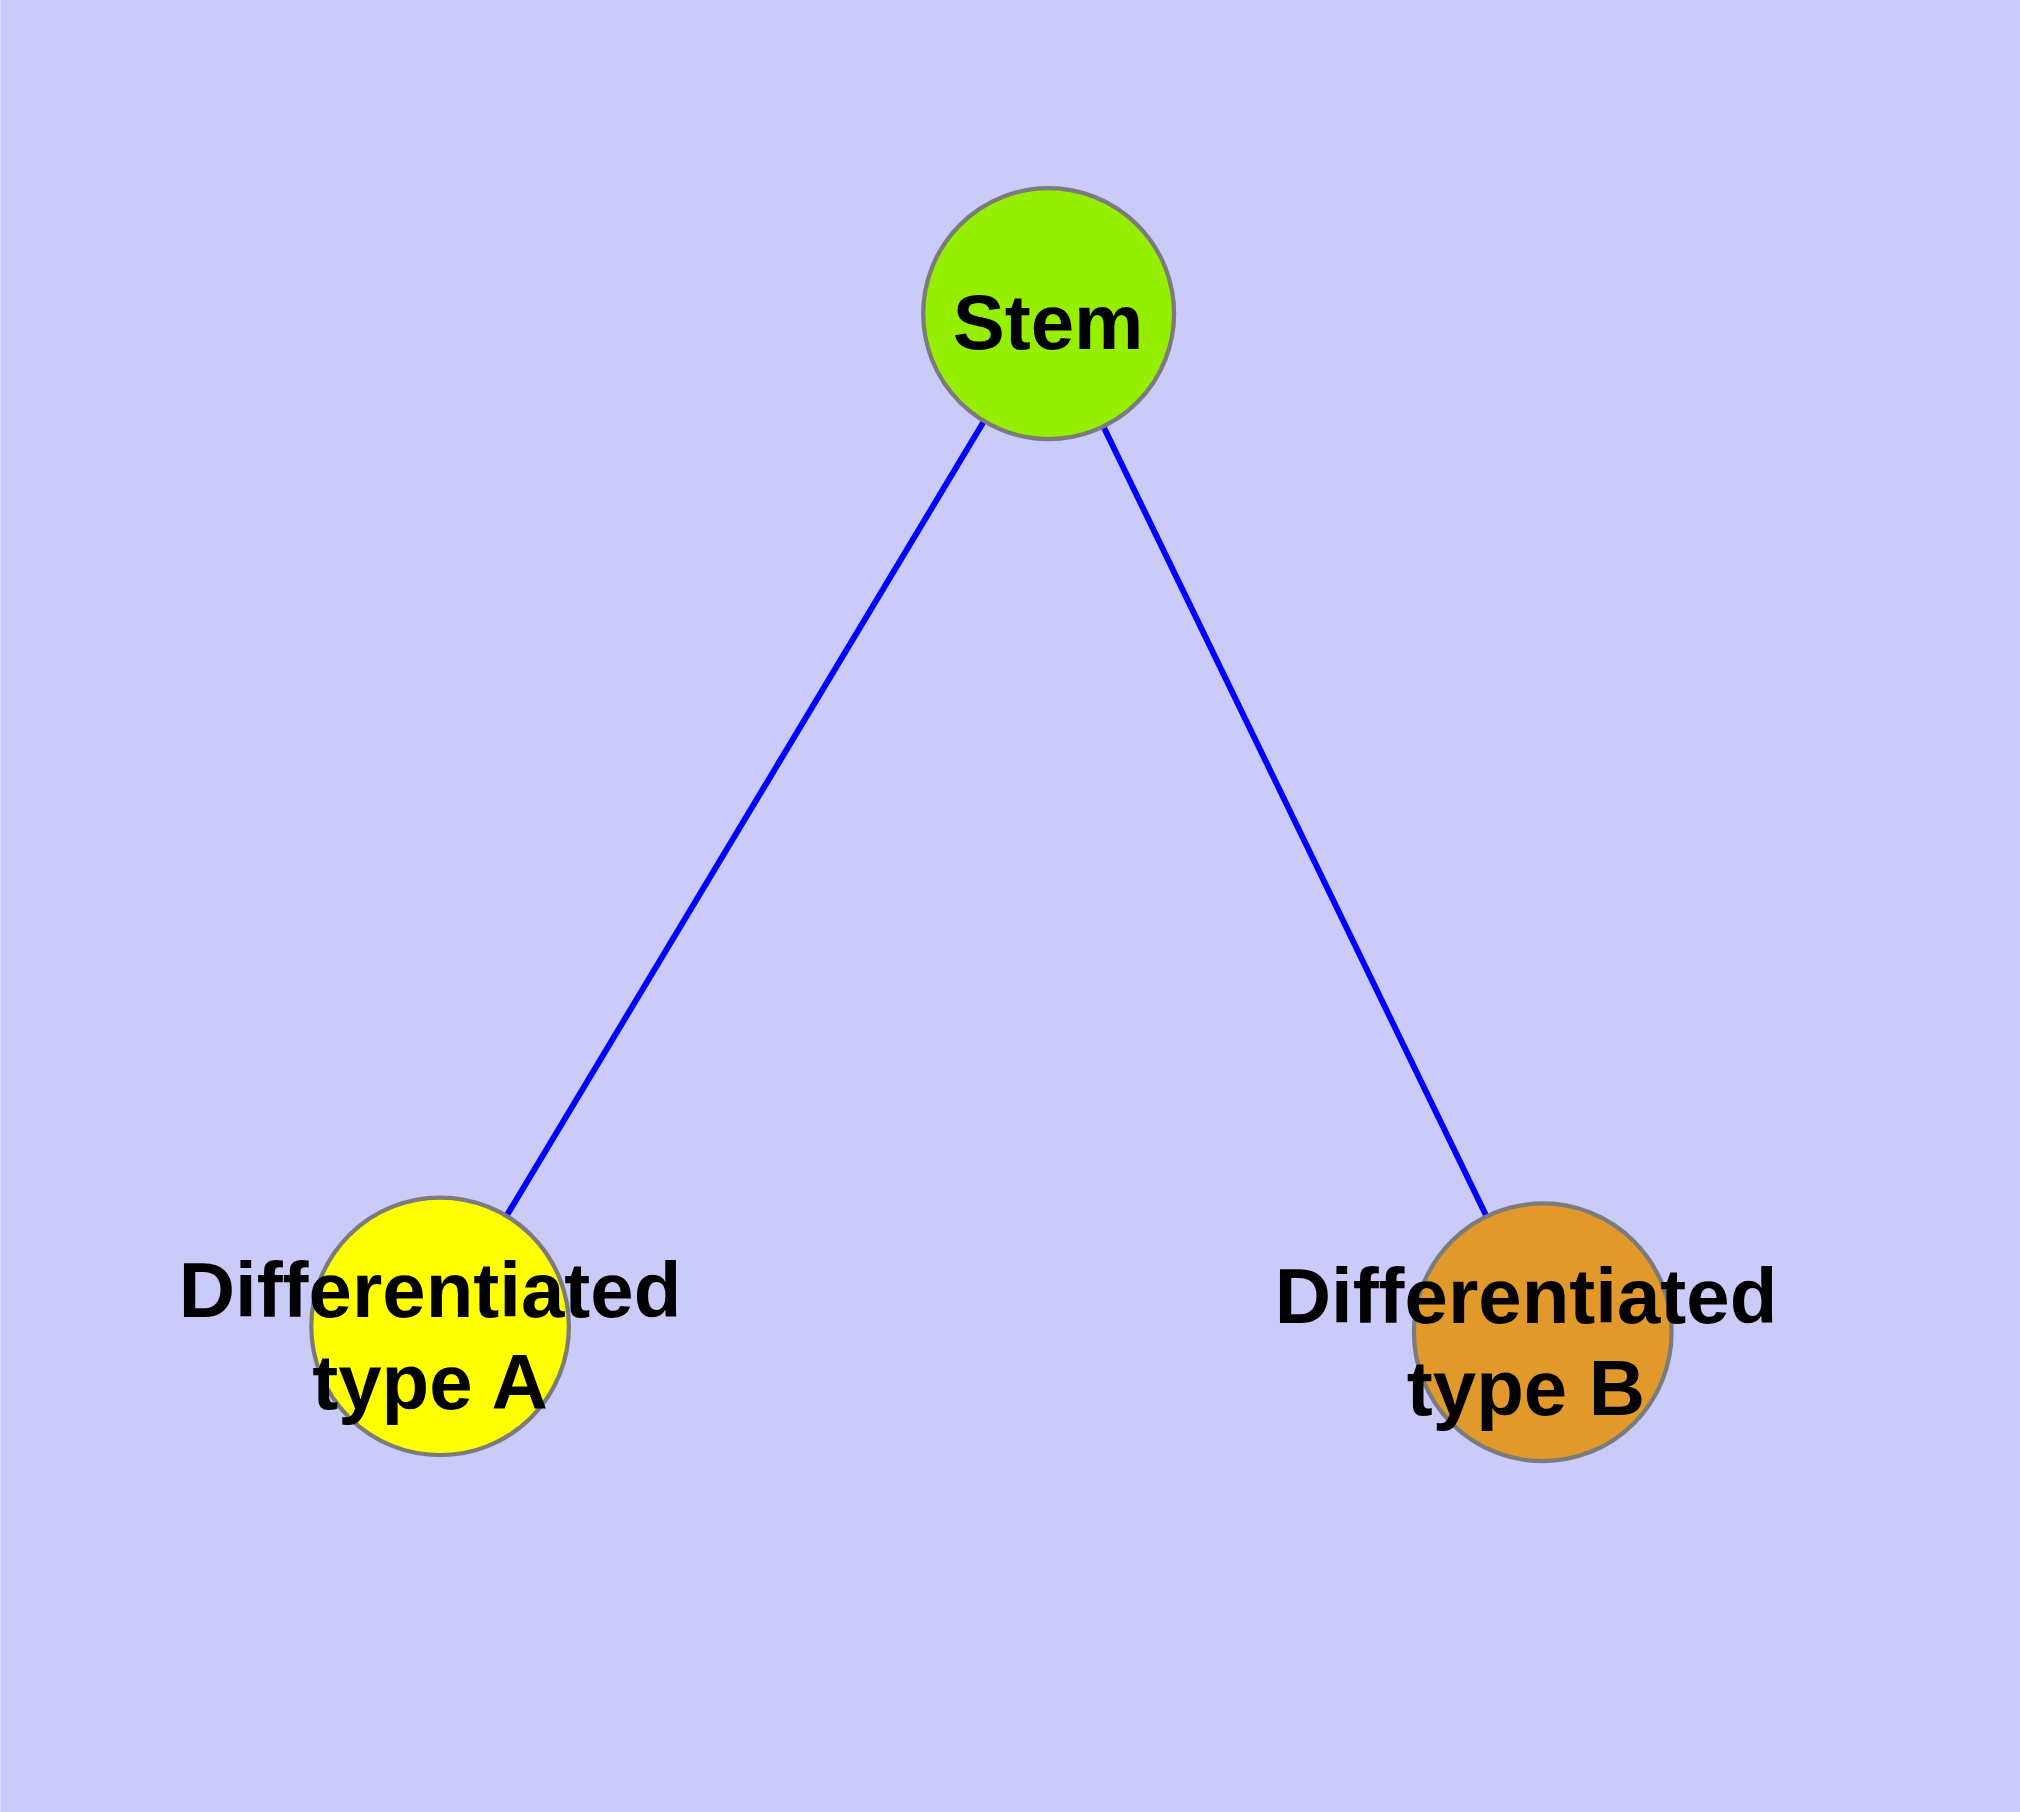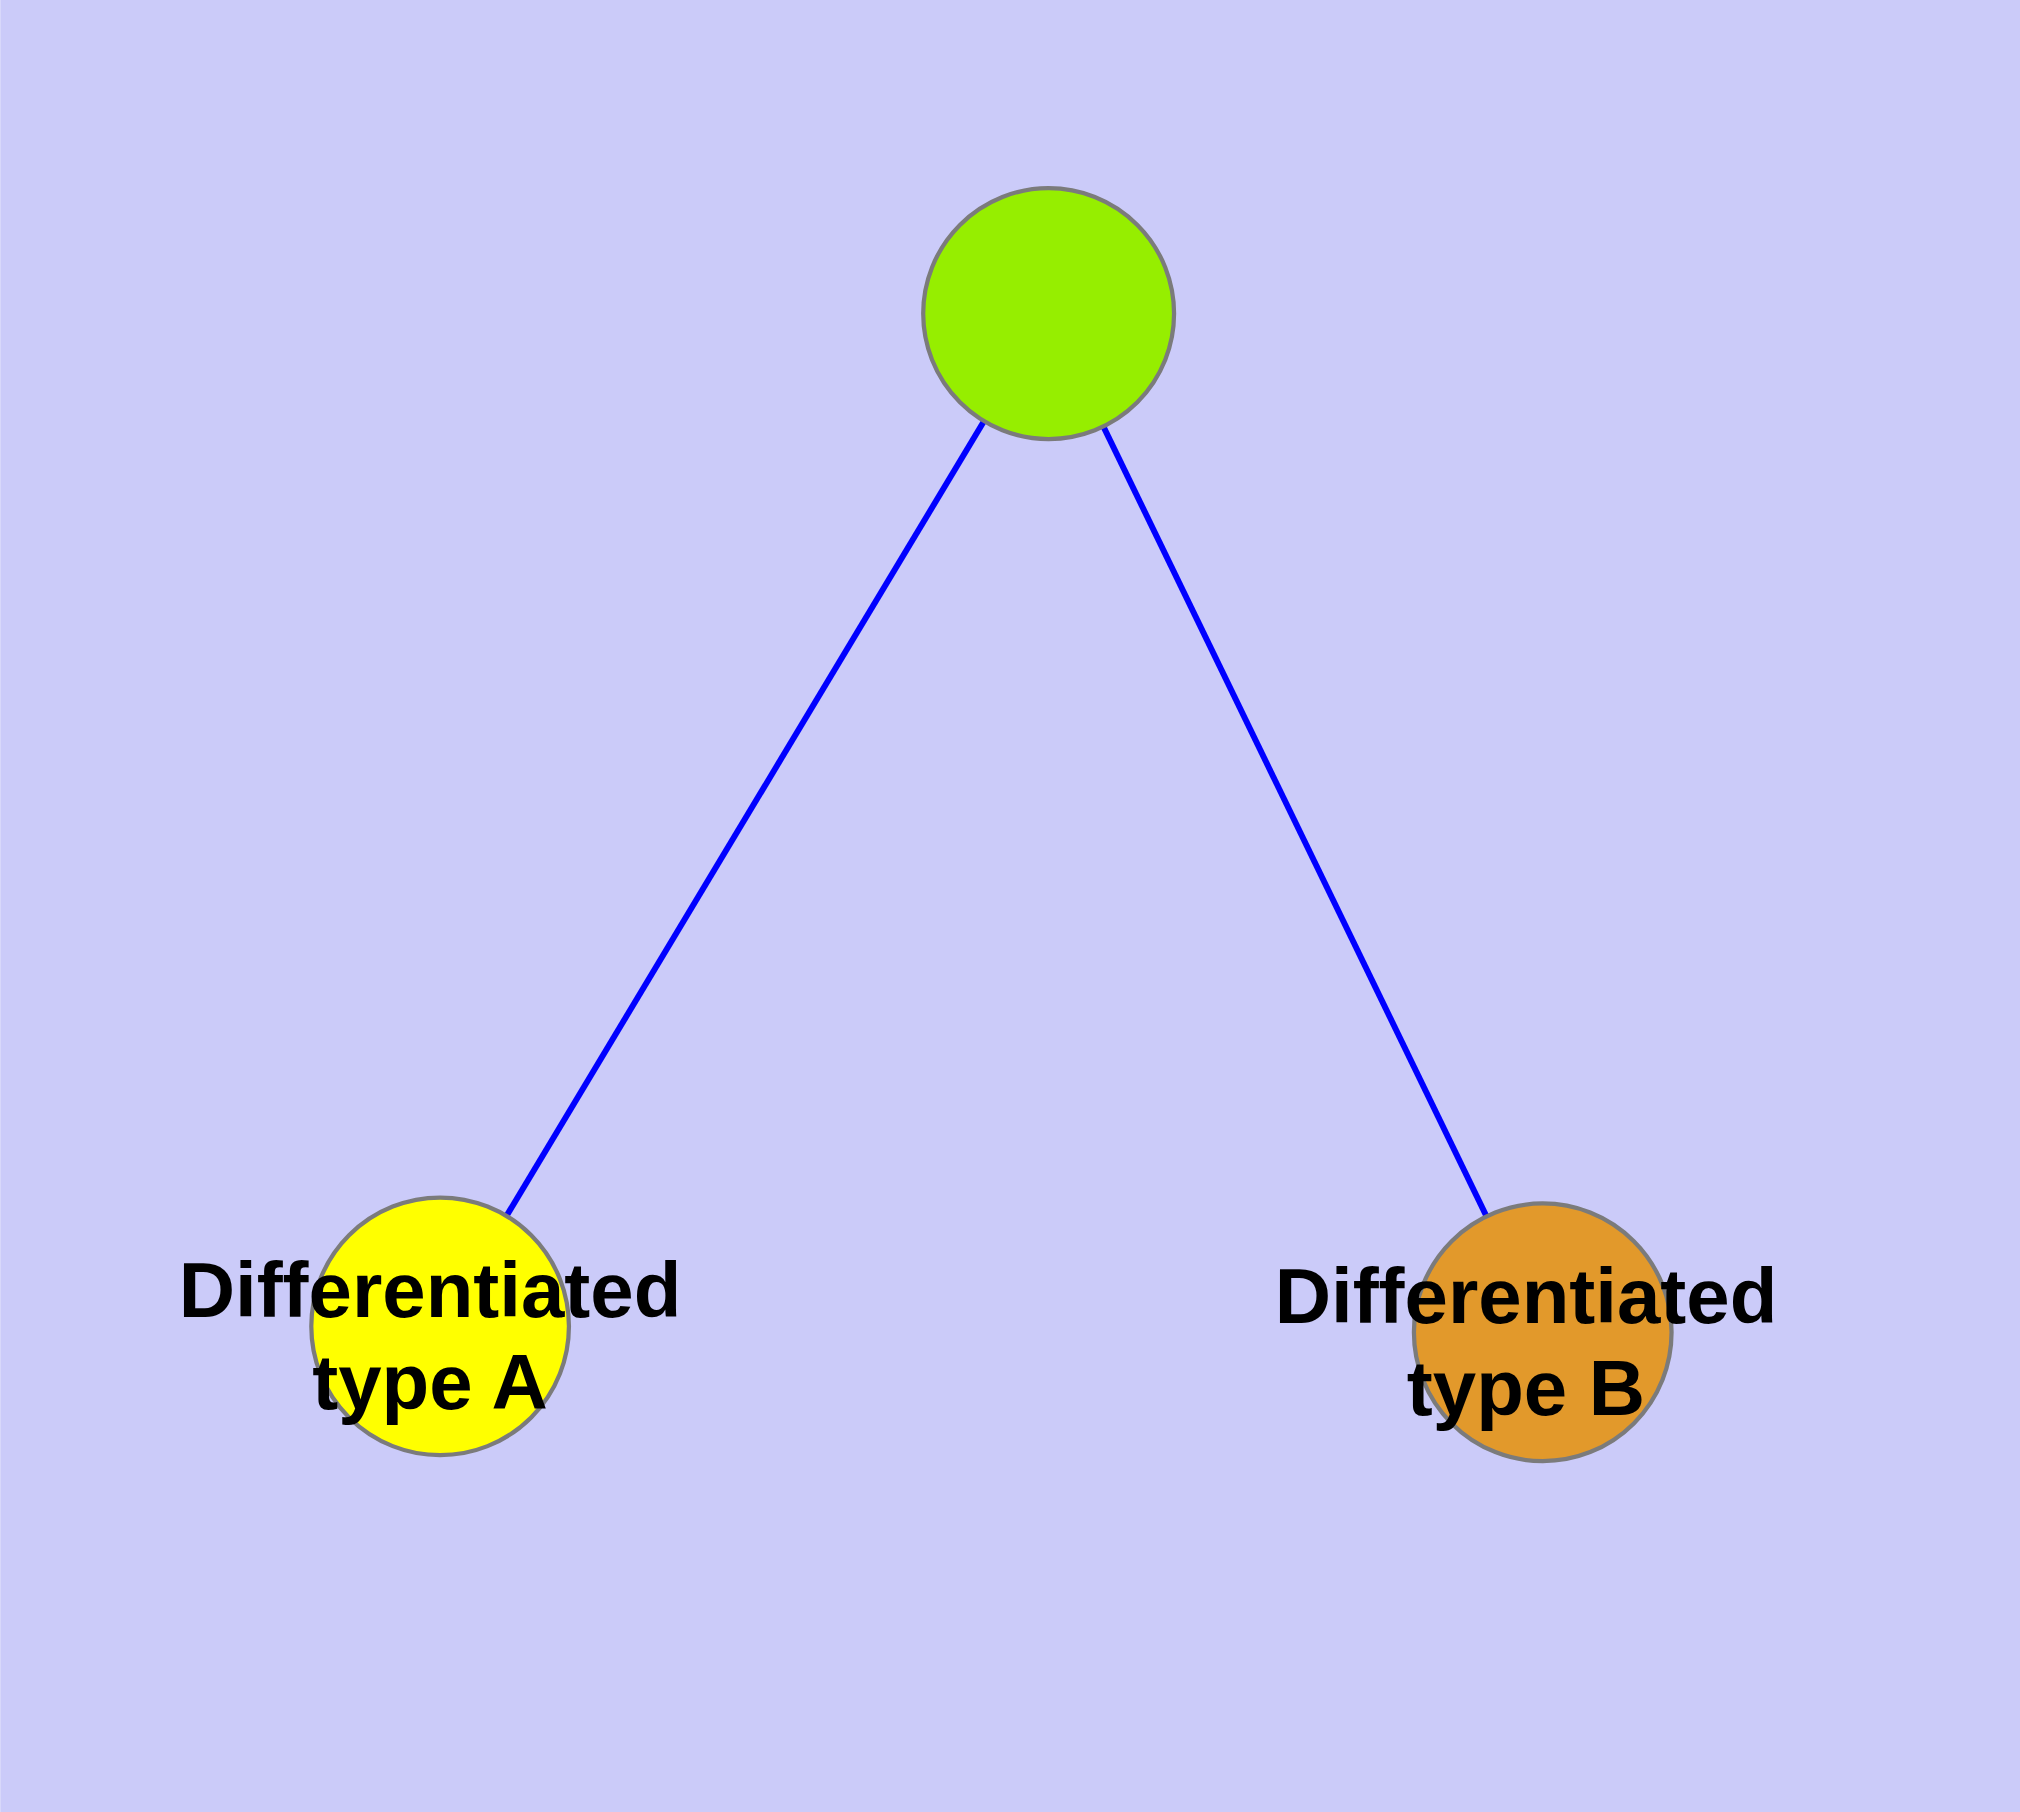--- a/index.html
+++ b/index.html
@@ -44,20 +44,21 @@
 
     <line x1="1237" y1="370" x2="1820" y2="1572" stroke-width="7" stroke="#0000FF"></line>
 
     <circle cx="1237" cy="370" r="148" stroke-width="5" fill="#96EE00" stroke="#7B7B7B"></circle>
 
     <circle cx="519" cy="1565" r="152" stroke-width="5" fill="#FFFF00" stroke="#7B7B7B"></circle>
 
     <circle cx="1820" cy="1572" r="152" stroke-width="5" fill="#E2992B" stroke="#7B7B7B"></circle>
   </svg>
 
+  <div class="node-label" style="left:1048px; top:322px;">Stem</div>
 
   <div class="node-label" style="left:430px; top:1336px;">Differentiated
 type A</div>
 
   <div class="node-label" style="left:1526px; top:1342px;">Differentiated
 type B</div>
 
 </div>
 
 

